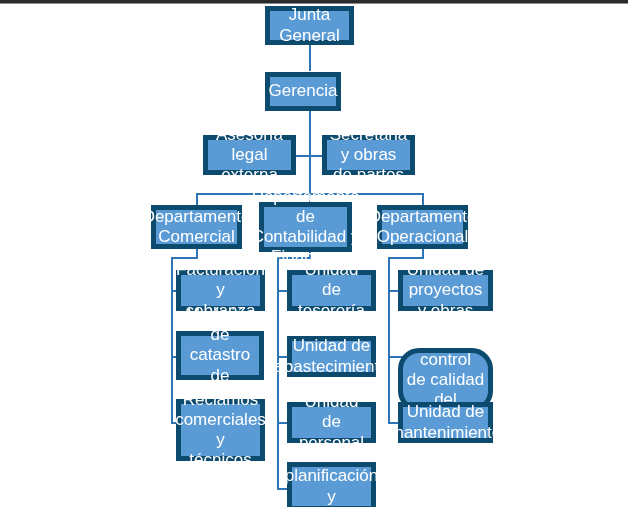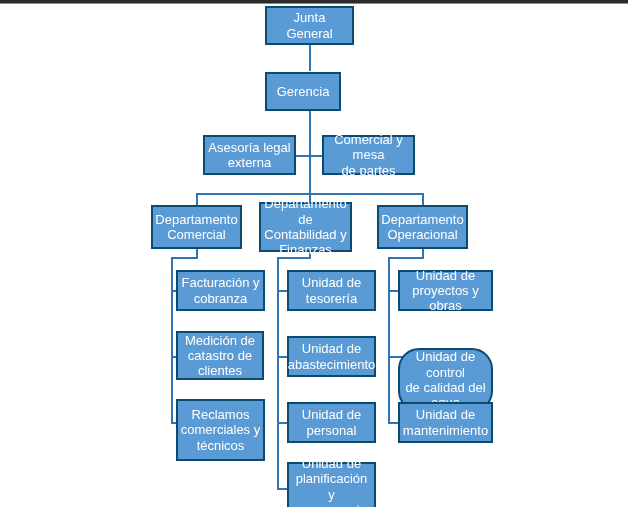--- a/index.html
+++ b/index.html
@@ -30,28 +30,28 @@
     left: 0;
     top: 3px;
     width: 628px;
     height: 1px;
     background: #8a8a8a;
   }
   .node {
     position: absolute;
     box-sizing: border-box;
     background: #5b9bd5;
-    border: 2px solid #0c4a6e;
+    border: 5px solid #0c4a6e;
     color: #ffffff;
     display: flex;
     align-items: center;
     justify-content: center;
     text-align: center;
     line-height: 1.18;
-    font-size: 13px;
+    font-size: 17px;
     padding: 1px 2px;
     white-space: pre-line;
   }
   .conn {
     position: absolute;
     background: #2e75b6;
   }
   .conn-v { width: 2px; }
   .conn-h { height: 2px; }
 </style>
@@ -97,21 +97,21 @@
   <div class="conn conn-h" style="left:388px; top:356px; width:20px;"></div>
   <div class="conn conn-h" style="left:388px; top:422px; width:20px;"></div>
 
   <div class="node" style="left:265px; top:6px; width:89px; height:39px;">Junta General</div>
 
   <div class="node" style="left:265px; top:72px; width:76px; height:39px;">Gerencia</div>
 
   <div class="node" style="left:203px; top:135px; width:93px; height:40px;">Asesoría legal
 externa</div>
 
-  <div class="node" style="left:322px; top:135px; width:93px; height:40px;">Comercial y mesa
+  <div class="node" style="left:322px; top:135px; width:93px; height:40px;">Secretaria y obras
 de partes</div>
 
   <div class="node" style="left:151px; top:205px; width:91px; height:44px;">Departamento
 Comercial</div>
 
   <div class="node" style="left:259px; top:202px; width:93px; height:50px;">Departamento de
 Contabilidad y
 Finanzas</div>
 
   <div class="node" style="left:377px; top:205px; width:91px; height:44px;">Departamento

